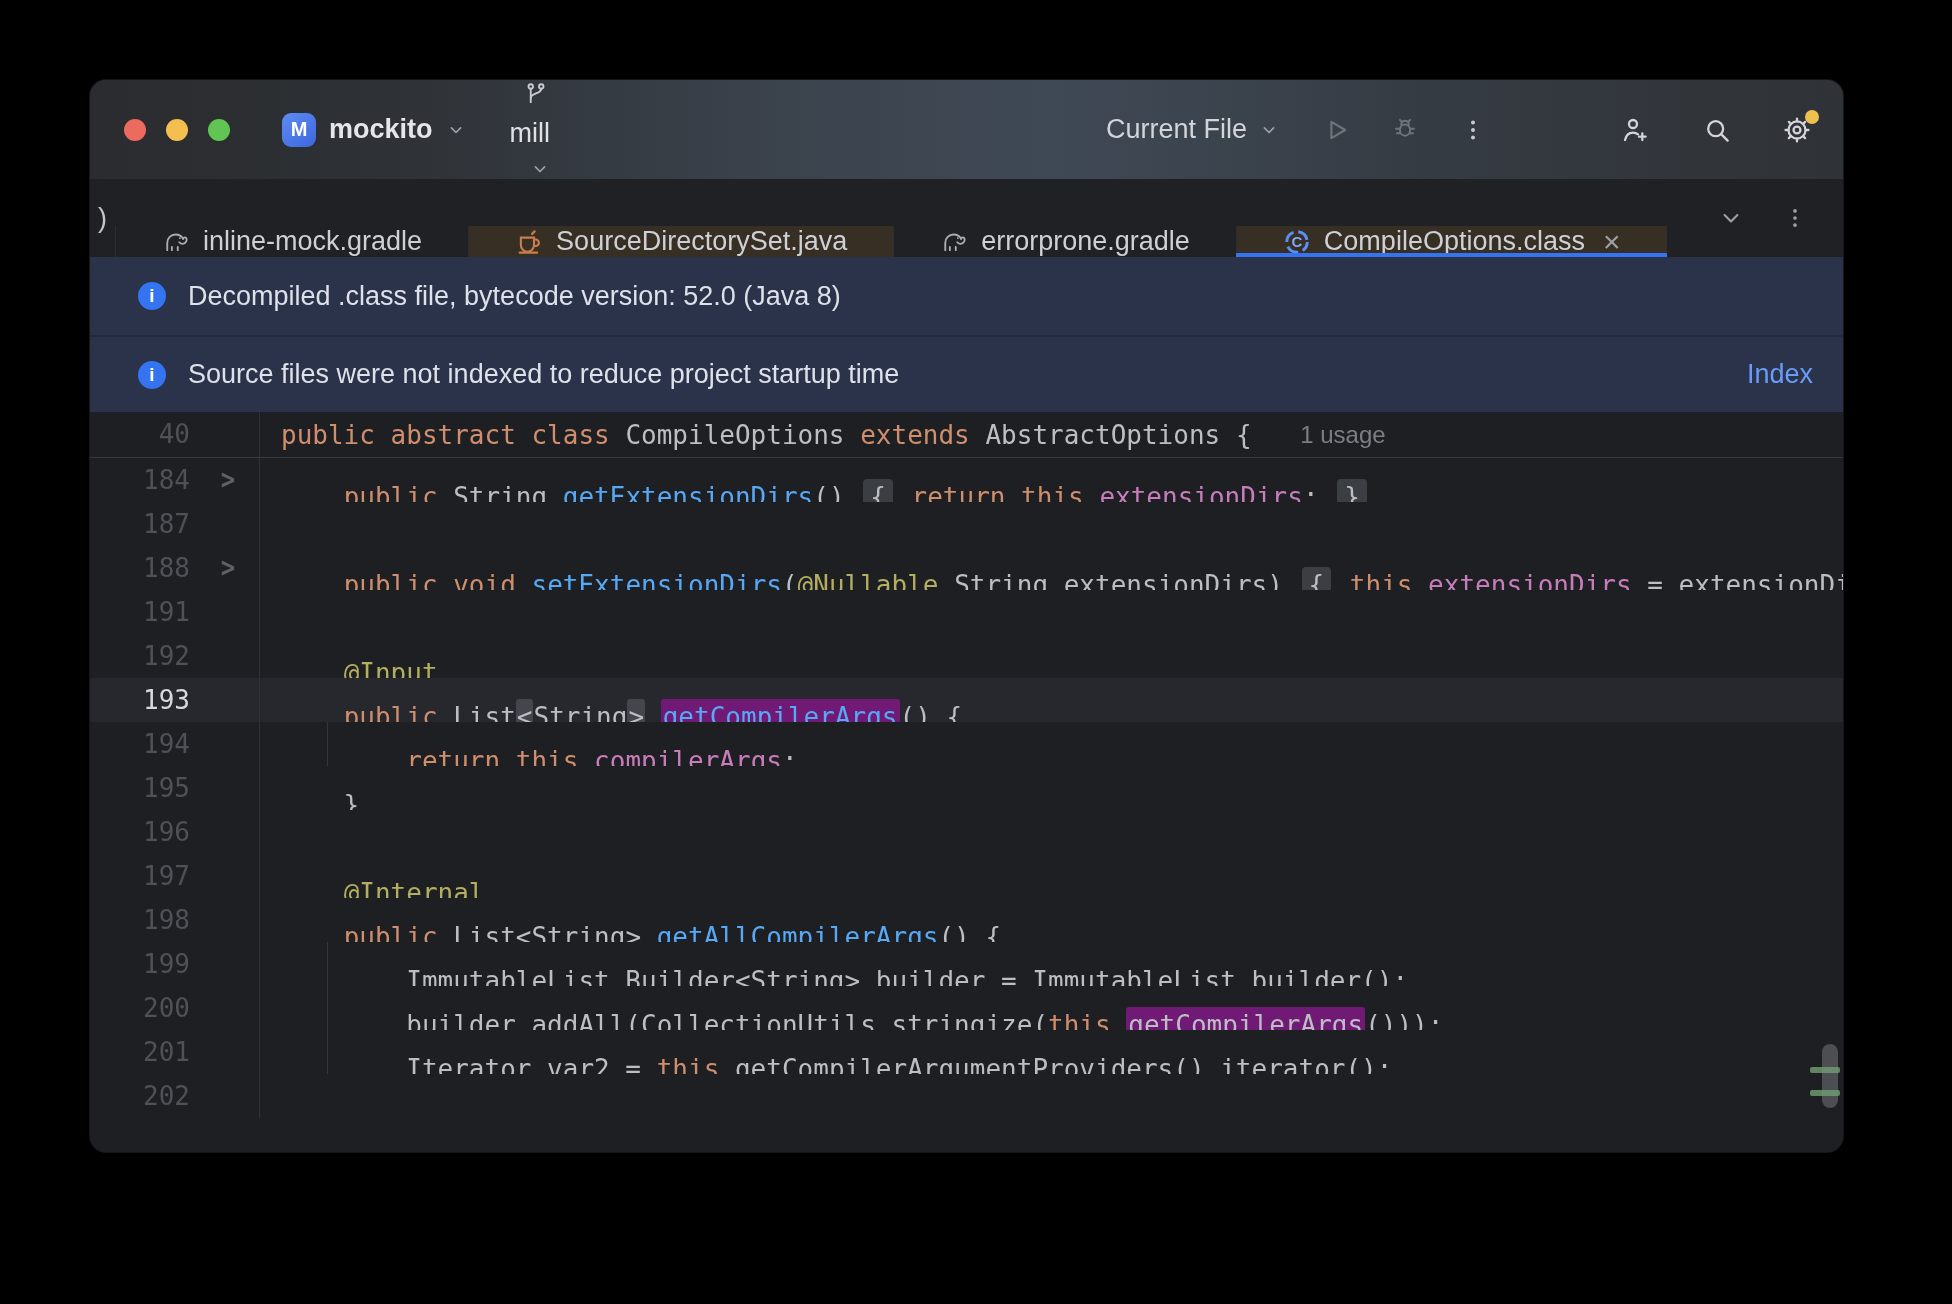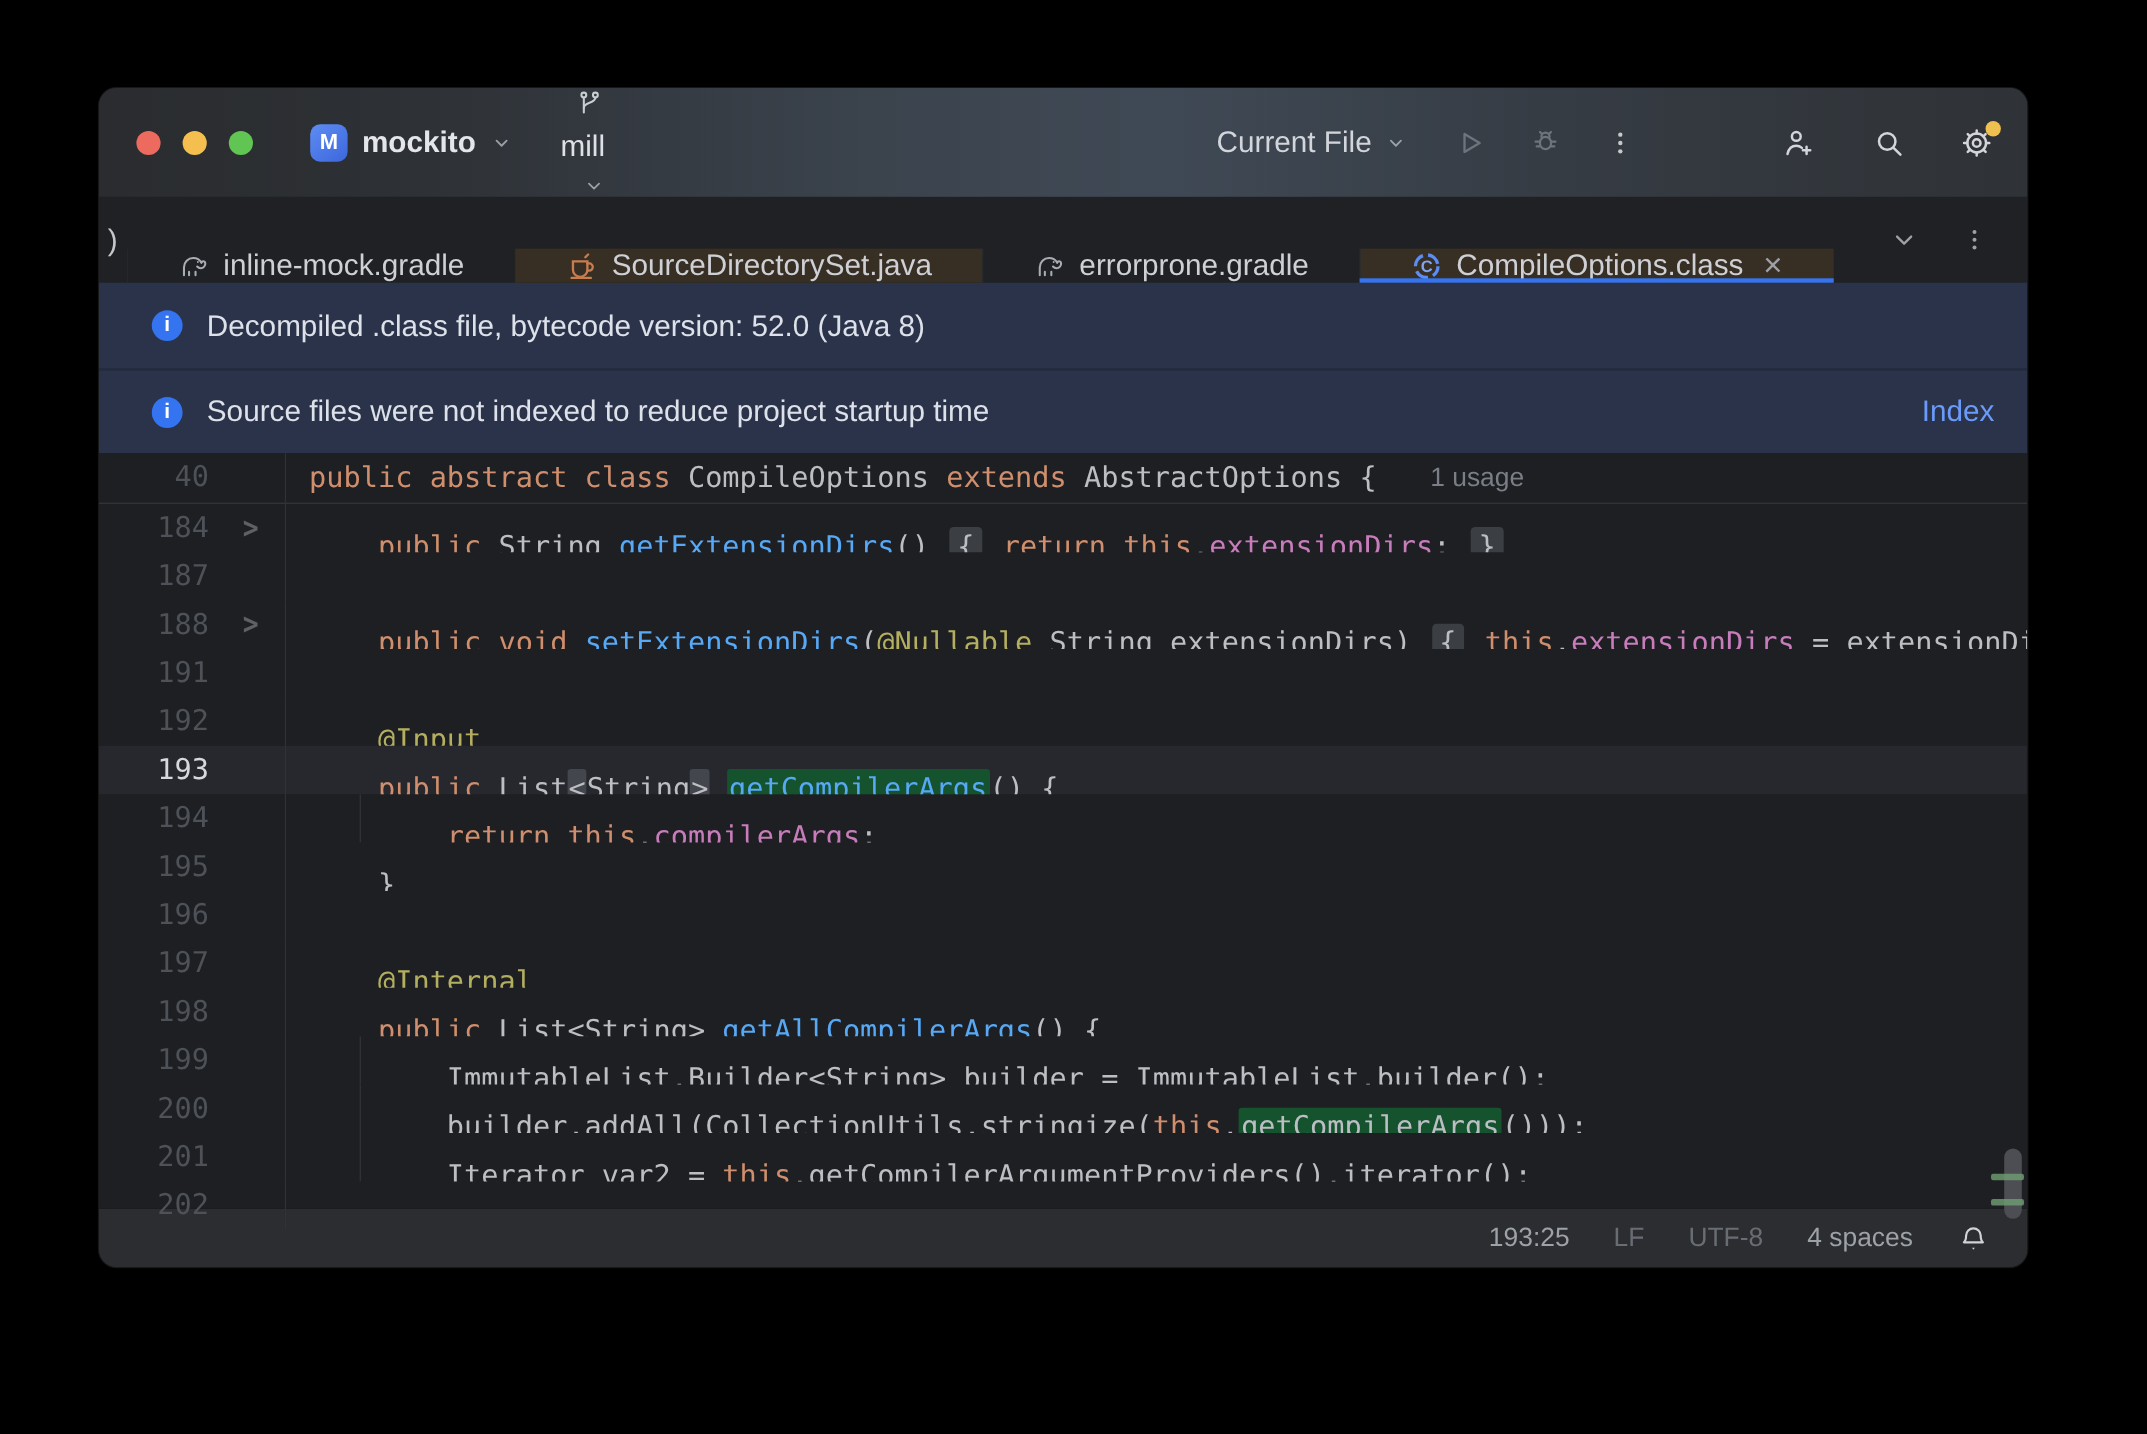--- a/index.html
+++ b/index.html
@@ -70,21 +70,21 @@
   .row.current { background:#26282e; }
   .row.current .lnum { color:#d6d8dd; }
   .row.sticky { height:46px; flex:0 0 46px; border-bottom:1px solid #37393e; }
   .row.sticky .codecell { display:flex; align-items:center; }
   .usage-label { font:24px "Liberation Sans",sans-serif; color:#7a7f87; margin-left:16px; }
 
   .c-kw{color:#cf8e6d} .c-meth{color:#57a8f5} .c-field{color:#c77dbb}
   .c-ann{color:#b3ae60} .c-plain{color:#bcbec4} .c-it{color:#bcbec4;}
   .b-fold{background:#3b3e43;border-radius:4px;padding:3px 7px;margin:0 3px;}
   .b-brace{background:#43464c;border-radius:3px;padding:3px 1px;}
-  .b-usage{background:#14532d;border-radius:3px;padding:3px 2px;}
+  .b-usage{background:#701a75;border-radius:3px;padding:3px 2px;}
 
   
   .scroll-thumb { position:absolute; right:5px; top:632px; width:16px; height:64px;
     background:#4c4e53; border-radius:8px; }
   .scroll-mark { position:absolute; right:3px; width:30px; height:6px; border-radius:2px;
     background:#6f9f74; opacity:.8; }
   .mark1 { top:655px; } .mark2 { top:678px; }
 
   
   .statusbar { flex:0 0 54px; background:#2b2d30; border-top:1px solid #1a1b1e;
@@ -376,26 +376,14 @@
           <span class="codecell">
             <pre></pre>
           </span>
         </div>
       </div>
     <div class="scroll-thumb"></div>
     <div class="scroll-mark mark1"></div>
     <div class="scroll-mark mark2"></div>
   </div>
 
-  <div class="statusbar">
-    <span>193:25</span>
-    <span class="dim">LF</span>
-    <span class="dim">UTF-8</span>
-    <span>4 spaces</span>
-    <span class="bell">
-      <svg width="30" height="30" viewBox="0 0 24 24" fill="none" stroke="currentColor" stroke-width="1.6" stroke-linecap="round" stroke-linejoin="round">
-          <path d="M12 4.5a5.3 5.3 0 0 0-5.3 5.3c0 3.6-1.6 4.9-1.6 4.9h13.8s-1.6-1.3-1.6-4.9A5.3 5.3 0 0 0 12 4.5z"></path>
-          <path d="M11 18.7h2l-1 1.4z" fill="currentColor" stroke="none"></path>
-        </svg>
-    </span>
-  </div>
 
 </div>
 
 </body></html>

